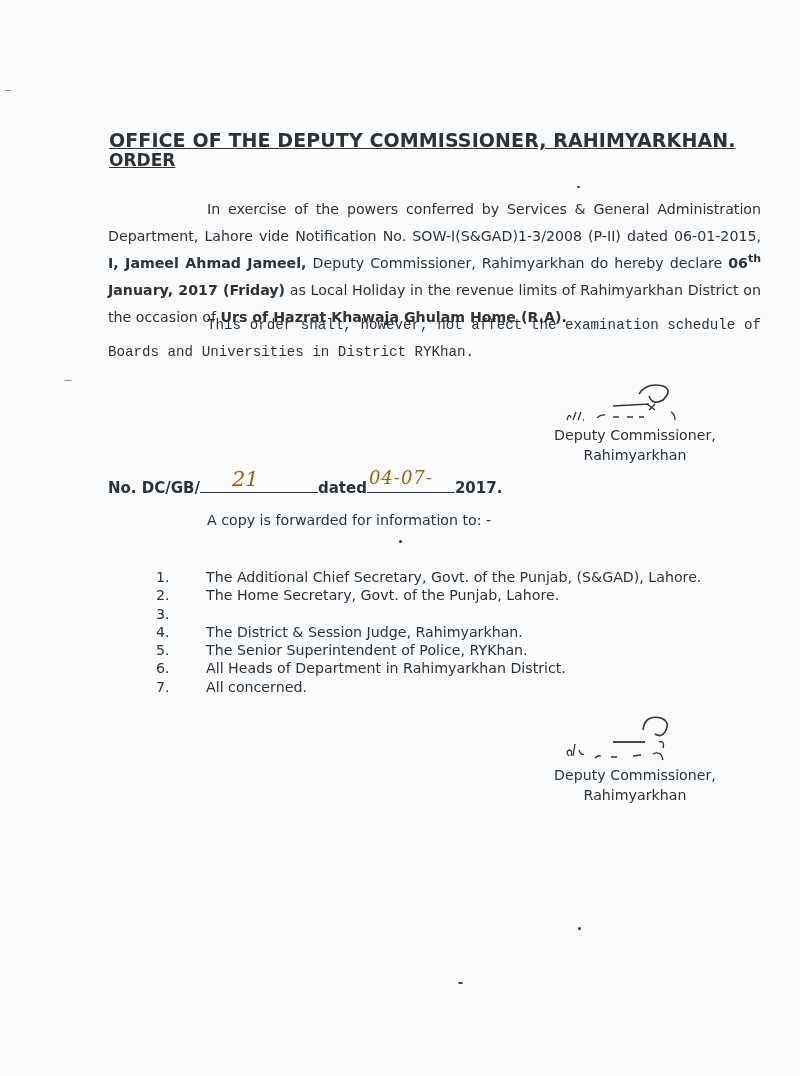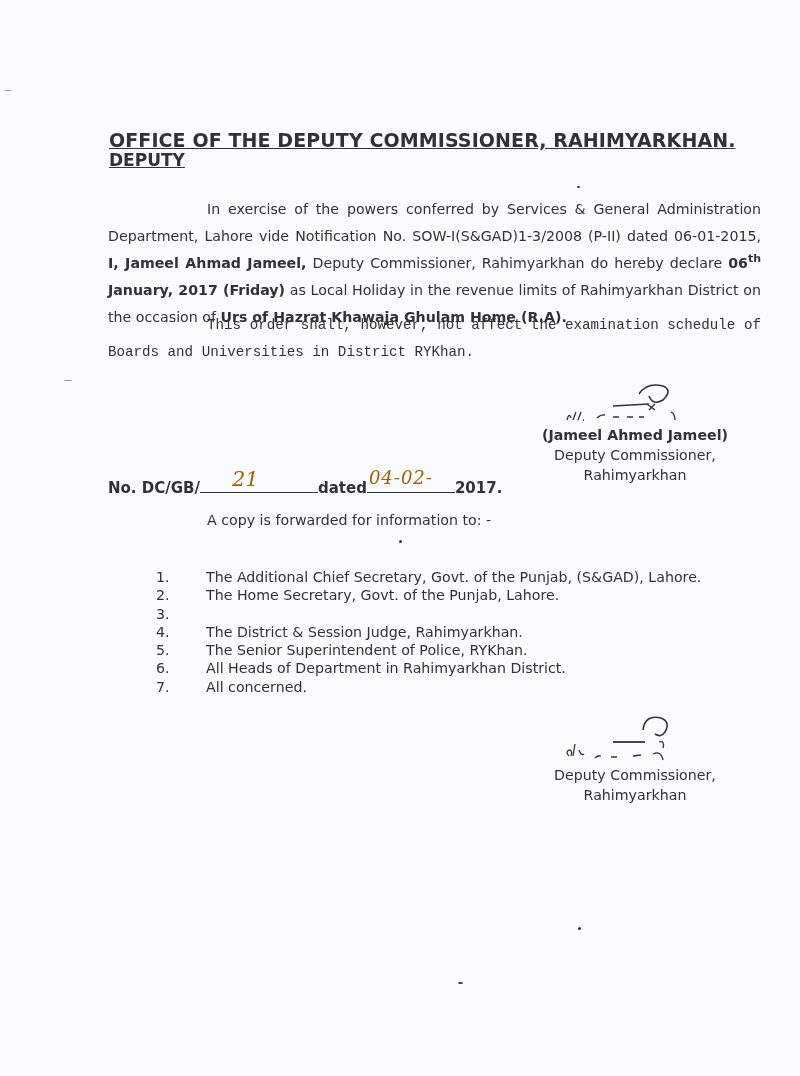--- a/index.html
+++ b/index.html
@@ -61,48 +61,47 @@
       font-size: 14.2px; line-height: 20px; color: #2f3336;
     }
     .speck { position: absolute; background: #333; border-radius: 50%; }
   </style>
 </head>
 <body>
 
 <div>
 
   <div class="abs header-title">OFFICE OF THE DEPUTY COMMISSIONER, RAHIMYARKHAN.</div>
-  <div class="abs order-title">DEPUTY</div>
+  <div class="abs order-title">ORDER</div>
 
   <div class="abs para" style="top:196px;">
     <p class="indent">
       <span>In exercise of the powers conferred by Services &amp; General Administration Department, Lahore vide Notification No. SOW-I(S&amp;GAD)1-3/2008 (P-II) dated  06-01-2015,</span>
       <b>I, Jameel Ahmad Jameel,</b><span> Deputy Commissioner, Rahimyarkhan do hereby declare </span><b><span>06</span><sup>th</sup><span> January, 2017 (Friday)</span></b><span> as Local Holiday in the revenue limits of Rahimyarkhan District on the occasion of </span><b>Urs of Hazrat Khawaja Ghulam Home (R.A).</b>
     </p>
   </div>
 
   <div class="abs para" style="top:312px;font-family:Liberation Mono, monospace;">
     <p class="indent">This order shall, however, not affect the examination schedule of Boards and Universities in District RYKhan.</p>
   </div>
 
   <div class="abs sig-block">
     <svg class="sig-svg" width="200" height="45" viewBox="0 0 200 45">
       <path d="M104 14 q8 -12 24 -8 q10 4 0 14 q-10 6 -14 -4" fill="none" stroke="#333" stroke-width="1.6"></path>
       <path d="M78 26 l36 -2" stroke="#333" stroke-width="1.6" fill="none"></path>
       <path d="M112 24 l8 6 M120 24 l-6 6" stroke="#333" stroke-width="1.4"></path>
       <path d="M32 40 q2 -8 4 -2 M38 40 l3 -8 M43 40 l3 -8 M48 40 l1 0" stroke="#333" stroke-width="1.3" fill="none"></path>
       <path d="M62 38 q4 -4 8 -3 M78 37 l6 0 M92 37 l6 0 M104 37 l5 0 M136 32 q4 2 4 8" stroke="#333" stroke-width="1.3" fill="none"></path>
     </svg>
-    <div class="sig-name">(Jameel Ahmed Jameel)</div>
     <div>Deputy Commissioner,</div>
     <div>Rahimyarkhan</div>
   </div>
 
   <div class="abs ref-line">
-    <span>No. DC/GB/</span><span class="blank" style="width:118px;"><span class="hand" style="left:32px;">21</span></span><span>dated</span><span class="blank" style="width:88px;"><span class="hand" style="left:2px; font-size:18px; letter-spacing:1px;">04-02-</span></span><span>2017.</span>
+    <span>No. DC/GB/</span><span class="blank" style="width:118px;"><span class="hand" style="left:32px;">21</span></span><span>dated</span><span class="blank" style="width:88px;"><span class="hand" style="left:2px; font-size:18px; letter-spacing:1px;">04-07-</span></span><span>2017.</span>
   </div>
 
   <div class="abs copy-line">A copy is forwarded for information to: -</div>
 
   <div class="abs list">
     <div class="list-item">
         <span class="list-num">1.</span>
         <span>The Additional Chief Secretary, Govt. of the Punjab, (S&amp;GAD), Lahore.</span>
       </div>
     <div class="list-item">

